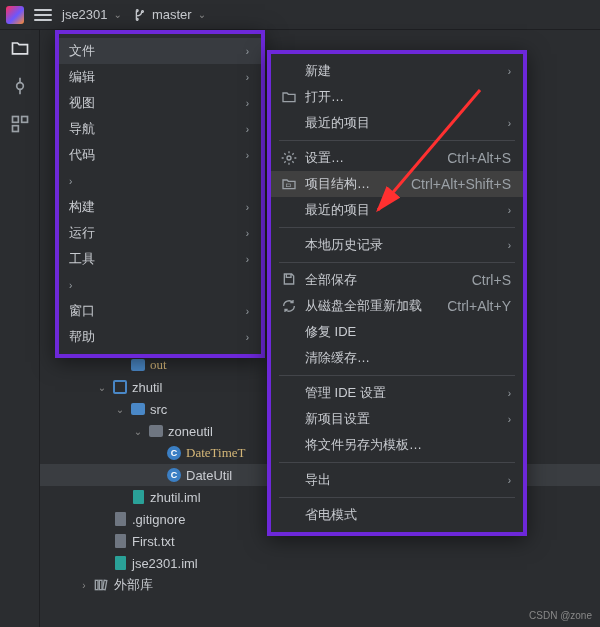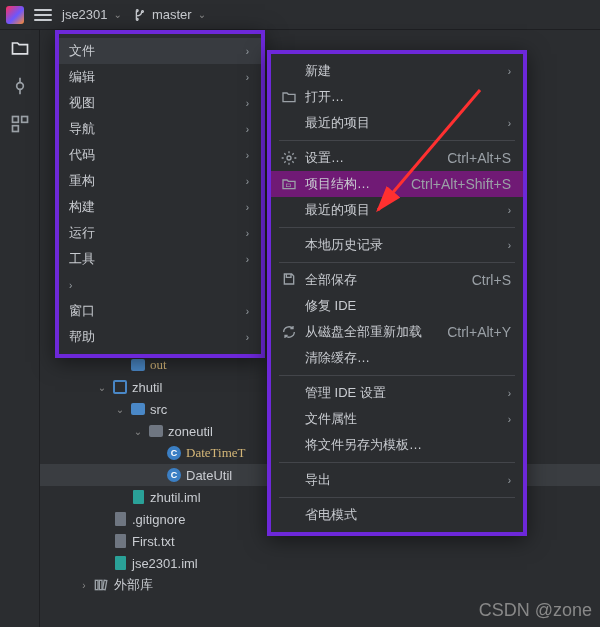--- a/index.html
+++ b/index.html
@@ -58,27 +58,27 @@
     position:absolute;
     background:#2b2d30;
     border:4px solid #6d28d9;
     box-shadow: 0 4px 20px rgba(0,0,0,.5);
     padding:4px 0;
   }
   .menu1 { left:55px; top:30px; width:210px; }
   .menu2 { left:267px; top:50px; width:260px; }
   .mrow{display:flex;align-items:center;height:26px;padding:0 12px 0 10px;gap:8px;cursor:pointer;}
   .mrow.hl{background:#383b40;}
-  .mrow.hl2{background:#701a75;}
+  .mrow.hl2{background:#404040;}
   .mlabel{flex:1;}
   .marrow{font-size:10px;color:#9aa0a6;}
   .mshort{color:#9aa0a6;font-size:14px;}
   .mic{width:16px;height:16px;display:flex;align-items:center;justify-content:center;color:#9aa0a6;}
   .msep{height:1px;background:#43454a;margin:4px 8px;}
-  .watermark{position:absolute;right:8px;bottom:6px;color:#888;font-size:18px;}
+  .watermark{position:absolute;right:8px;bottom:6px;color:#888;font-size:10px;}
   .arrow-annot{position:absolute;left:360px;top:80px;pointer-events:none;}
 </style>
 </head>
 <body>
 
 <div class="topbar">
   <div class="logo"></div>
   <div class="ham">
       <span></span>
       <span></span>
@@ -211,21 +211,20 @@
     </div>
     <div class="mrow">
       <span class="mlabel">导航</span>
       <span class="marrow">›</span>
     </div>
     <div class="mrow">
       <span class="mlabel">代码</span>
       <span class="marrow">›</span>
     </div>
     <div class="mrow">
-      <span class="mlabel">重构</span>
       <span class="marrow">›</span>
     </div>
     <div class="mrow">
       <span class="mlabel">构建</span>
       <span class="marrow">›</span>
     </div>
     <div class="mrow">
       <span class="mlabel">运行</span>
       <span class="marrow">›</span>
     </div>
@@ -301,45 +300,45 @@
     <div class="mrow">
       <span class="mic">
         <svg width="16" height="16" viewBox="0 0 24 24">
           <path fill="none" stroke="currentColor" stroke-width="2" d="M5 3h11l3 3v12H5zM8 3v5h7V3"></path>
         </svg>
       </span>
       <span class="mlabel">全部保存</span>
       <span class="mshort">Ctrl+S</span>
     </div>
     <div class="mrow">
-      <span class="mic"></span>
-      <span class="mlabel">修复 IDE</span>
-    </div>
-    <div class="mrow">
       <span class="mic">
         <svg width="16" height="16" viewBox="0 0 24 24">
           <path fill="none" stroke="currentColor" stroke-width="2" d="M4 12a8 8 0 0114-5M20 12a8 8 0 01-14 5M18 3v4h-4M6 21v-4h4"></path>
         </svg>
       </span>
       <span class="mlabel">从磁盘全部重新加载</span>
       <span class="mshort">Ctrl+Alt+Y</span>
     </div>
     <div class="mrow">
       <span class="mic"></span>
+      <span class="mlabel">修复 IDE</span>
+    </div>
+    <div class="mrow">
+      <span class="mic"></span>
       <span class="mlabel">清除缓存…</span>
     </div>
     <div class="msep"></div>
     <div class="mrow">
       <span class="mic"></span>
       <span class="mlabel">管理 IDE 设置</span>
       <span class="marrow">›</span>
     </div>
     <div class="mrow">
       <span class="mic"></span>
-      <span class="mlabel">文件属性</span>
+      <span class="mlabel">新项目设置</span>
       <span class="marrow">›</span>
     </div>
     <div class="mrow">
       <span class="mic"></span>
       <span class="mlabel">将文件另存为模板…</span>
     </div>
     <div class="msep"></div>
     <div class="mrow">
       <span class="mic"></span>
       <span class="mlabel">导出</span>

